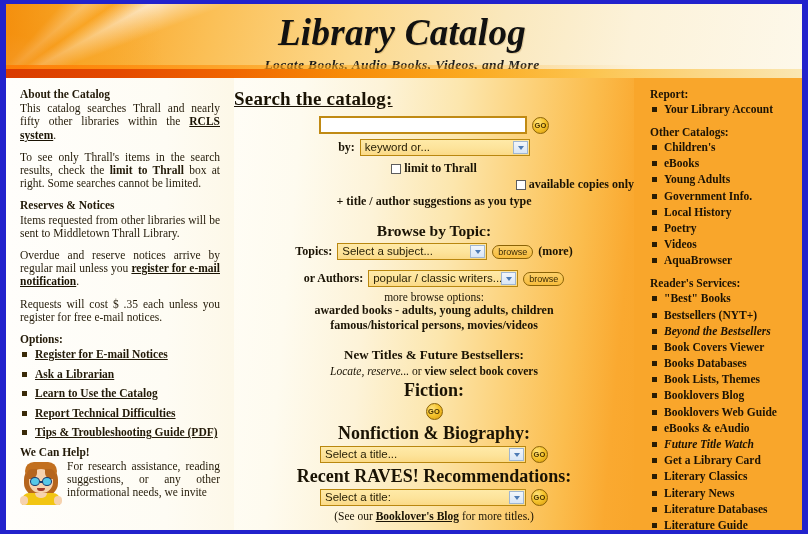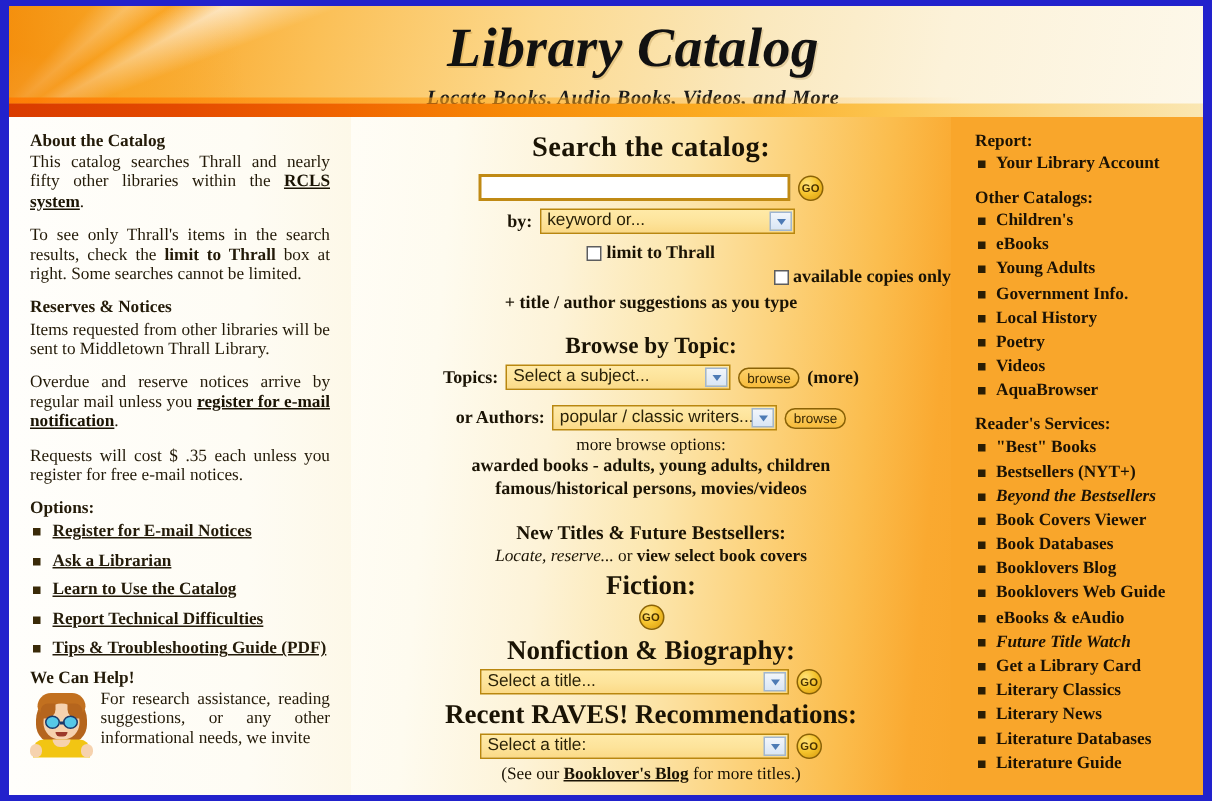--- a/index.html
+++ b/index.html
@@ -52,21 +52,21 @@
     background: linear-gradient(90deg,
       #d93b00 0%, #e44a00 14%, #f06500 28%, #f78a07 42%,
       #fbaa20 58%, #fcc551 74%, #fbd888 88%, #fae7b3 100%);
   }
   #banner .bottomstripe2 {
     position:absolute; left:0; bottom:9px; width:100%; height:4px;
     background: linear-gradient(90deg,
       rgba(255,120,0,.85) 0%, rgba(253,170,30,.6) 40%, rgba(255,230,170,.0) 80%);
   }
   #titleblock {
-    position:absolute; right: 200px; top: 0px;
+    position:absolute; right: 220px; top: 0px;
     text-align:center; width: 360px;
   }
   #maintitle {
     font-family: "Liberation Serif","DejaVu Serif",serif;
     font-weight: bold; font-style: italic;
     font-size: 37px; line-height: 46px;
     color:#111; letter-spacing:.3px;
     margin-top:6px;
     text-shadow: 1px 1px 0 rgba(120,80,0,.18);
   }
@@ -147,22 +147,22 @@
       border-radius:0 0 5px 5px; }
   .g-body{ left:2px; top:33px; width:38px; height:12px; background:#f2c513;
       border-radius:7px 7px 0 0; }
   .g-armL{ left:0px; top:36px; width:8px; height:9px; background:#f6d2ae; border-radius:4px; }
   .g-armR{ left:34px; top:36px; width:8px; height:9px; background:#f6d2ae; border-radius:4px; }
   .g-collar{ left:15px; top:33px; width:12px; height:5px; background:#f6d2ae;
       border-radius:0 0 6px 6px; }
 
   
   .mhead {
-    text-align:center; font-weight:bold; font-size:19px;
-    color:#1a1304; letter-spacing:.2px; margin: 2px 0 6px 0;
+    font-weight:bold; font-size:19px;
+    color:#1a1304; letter-spacing:.2px; margin: 2px 0 6px 0; text-decoration: underline;
   }
   .mhead2 {
     text-align:center; font-weight:bold; font-size:15.5px;
     color:#1a1304; margin: 2px 0 3px 0;
   }
   .mhead3 {
     text-align:center; font-weight:bold; font-size:18px;
     color:#1a1304; margin: 3px 0 2px 0;
   }
   .row { display:flex; align-items:center; justify-content:center; gap:5px; }
@@ -394,21 +394,22 @@
         <li><span class="sq"></span><span>Videos</span></li>
         <li><span class="sq"></span><span>AquaBrowser</span></li>
       </ul>
 
       <div class="rhead">Reader's Services:</div>
       <ul class="rlist">
         <li><span class="sq"></span><span>"Best" Books</span></li>
         <li><span class="sq"></span><span>Bestsellers (NYT+)</span></li>
         <li class="it"><span class="sq"></span><span>Beyond the Bestsellers</span></li>
         <li><span class="sq"></span><span>Book Covers Viewer</span></li>
-        <li><span class="sq"></span><span>Book Databases</span></li>
+        <li><span class="sq"></span><span>Books Databases</span></li>
+        <li><span class="sq"></span><span>Book Lists, Themes</span></li>
         <li><span class="sq"></span><span>Booklovers Blog</span></li>
         <li><span class="sq"></span><span>Booklovers Web Guide</span></li>
         <li><span class="sq"></span><span>eBooks &amp; eAudio</span></li>
         <li class="it"><span class="sq"></span><span>Future Title Watch</span></li>
         <li><span class="sq"></span><span>Get a Library Card</span></li>
         <li><span class="sq"></span><span>Literary Classics</span></li>
         <li><span class="sq"></span><span>Literary News</span></li>
         <li><span class="sq"></span><span>Literature Databases</span></li>
         <li><span class="sq"></span><span>Literature Guide</span></li>
 

